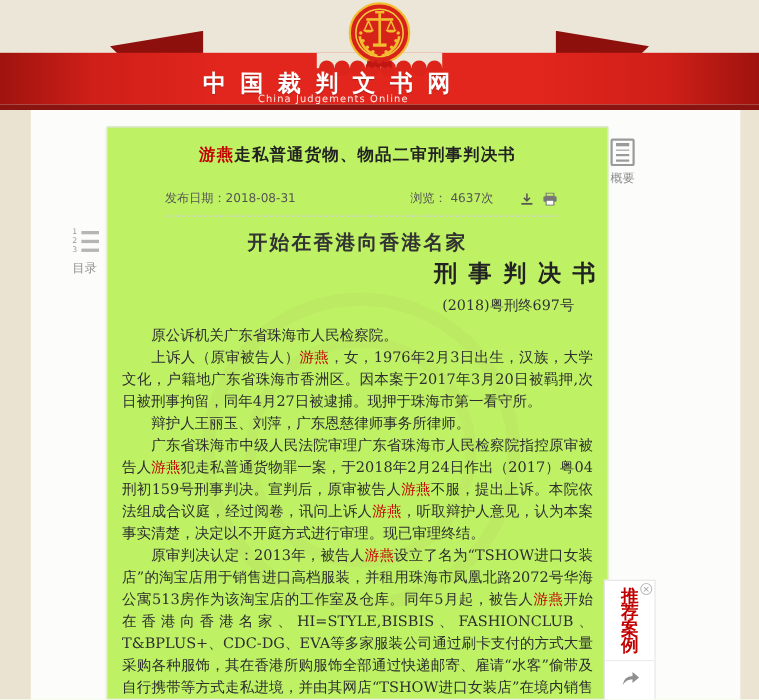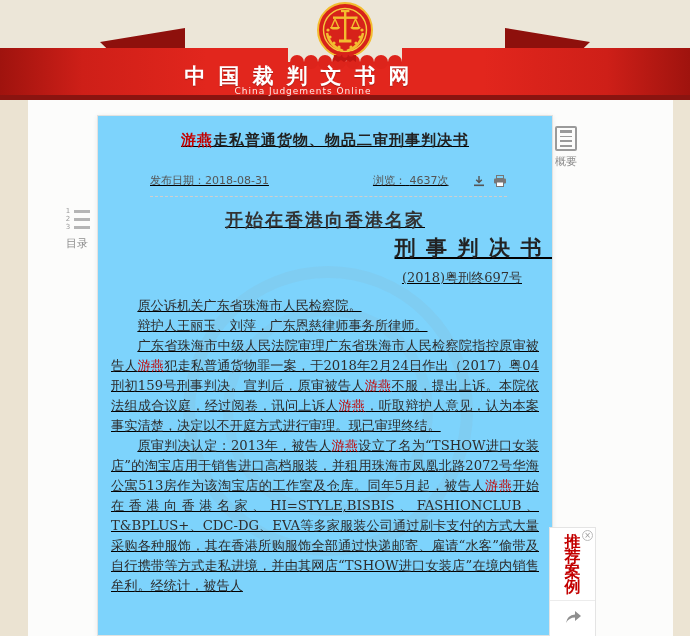--- a/index.html
+++ b/index.html
@@ -38,23 +38,23 @@
   .ctrl-label { font-size:11px; color:#8d8d8d; margin-top:3px; }
 
   
   .summary { position:absolute; left:551px; top:26px; width:30px; text-align:center; cursor:pointer; }
   .sum-icon { width:22px; height:25px; border:2px solid #9a9a9a; border-radius:2px; margin:0 auto;
               display:flex; flex-direction:column; justify-content:center; gap:3px; padding:2px 3px; }
   .sum-icon i { display:block; height:2px; background:#9a9a9a; }
   .sum-icon i:first-child { background:#9a9a9a; height:3px; }
 
   
-  .page { position:absolute; left:97px; top:15px; width:456px; height:521px; background:#7dd3fc;
+  .page { position:absolute; left:97px; top:15px; width:456px; height:521px; background:#bef264;
           border:1px solid #e2e2e0; box-shadow:0 1px 5px rgba(0,0,0,.07); overflow:hidden;
-          font-family:"DejaVu Serif","Liberation Serif",serif;text-decoration:underline; }
+          font-family:"DejaVu Serif","Liberation Serif",serif; }
   .watermark { position:absolute; left:85px; top:150px; width:290px; height:290px; border-radius:50%;
                border:12px solid rgba(176,120,90,.06); }
   .watermark::after { content:""; position:absolute; left:28px; top:28px; right:28px; bottom:28px;
                border-radius:50%; border:10px solid rgba(176,120,90,.05); }
   .doc-title { position:relative; margin-top:15px; text-align:center; font-size:15px; font-weight:bold;
                color:#222; letter-spacing:1px; }
   .doc-title .hl, .para .hl { color:#c30000; }
   .meta { position:relative; margin:23px 45px 0 52px; padding-bottom:8px; border-bottom:1px dashed #cfcfcf;
           display:flex; align-items:center; font-family:"DejaVu Sans","Liberation Sans",sans-serif;
           font-size:11px; color:#555; }
@@ -180,20 +180,21 @@
           </svg>
         </span>
       </div>
 
       <div class="court">开始在香港向香港名家</div>
       <div class="doctype">刑事判决书</div>
       <div class="caseno">(2018)粤刑终697号</div>
 
       <div class="body-text">
           <p class="para"><span>原公诉机关广东省珠海市人民检察院。</span></p>
+          <p class="para"><span>上诉人（原审被告人）</span><span class="hl">游燕</span><span>，女，1976年2月3日出生，汉族，大学文化，户籍地广东省珠海市香洲区。因本案于2017年3月20日被羁押,次日被刑事拘留，同年4月27日被逮捕。现押于珠海市第一看守所。</span></p>
           <p class="para"><span>辩护人王丽玉、刘萍，广东恩慈律师事务所律师。</span></p>
           <p class="para"><span>广东省珠海市中级人民法院审理广东省珠海市人民检察院指控原审被告人</span><span class="hl">游燕</span><span>犯走私普通货物罪一案，于2018年2月24日作出（2017）粤04刑初159号刑事判决。宣判后，原审被告人</span><span class="hl">游燕</span><span>不服，提出上诉。本院依法组成合议庭，经过阅卷，讯问上诉人</span><span class="hl">游燕</span><span>，听取辩护人意见，认为本案事实清楚，决定以不开庭方式进行审理。现已审理终结。</span></p>
           <p class="para"><span>原审判决认定：2013年，被告人</span><span class="hl">游燕</span><span>设立了名为“TSHOW进口女装店”的淘宝店用于销售进口高档服装，并租用珠海市凤凰北路2072号华海公寓513房作为该淘宝店的工作室及仓库。同年5月起，被告人</span><span class="hl">游燕</span><span>开始在香港向香港名家、HI=STYLE,BISBIS、FASHIONCLUB、T&amp;BPLUS+、CDC-DG、EVA等多家服装公司通过刷卡支付的方式大量采购各种服饰，其在香港所购服饰全部通过快递邮寄、雇请“水客”偷带及自行携带等方式走私进境，并由其网店“TSHOW进口女装店”在境内销售牟利。经统计，被告人</span></p>
         </div>
     </div>
 
     <div class="summary">
       <div class="sum-icon">
         <i></i>
           <i></i>

